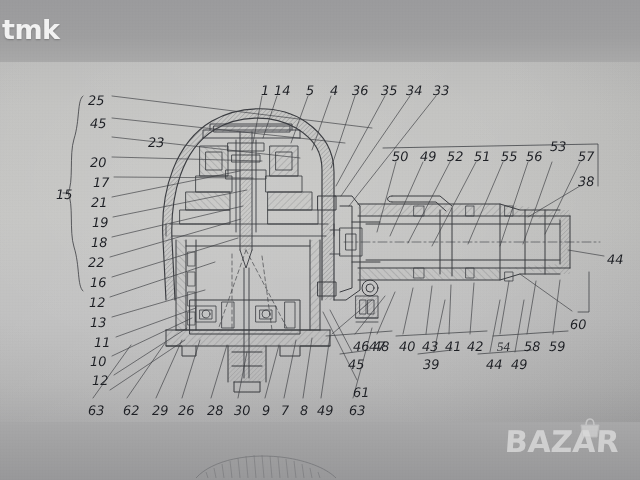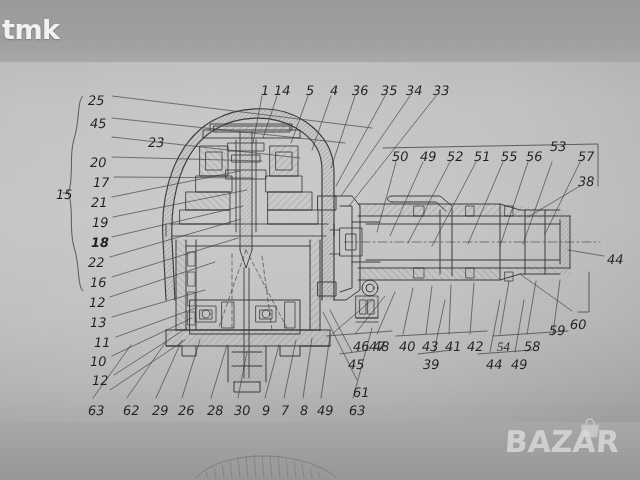--- a/index.html
+++ b/index.html
@@ -398,21 +398,21 @@
 </svg>
 
 <div id="labels">
     <div class="lab" style="left: 88px; top: 94px;">25</div>
     <div class="lab" style="left: 90px; top: 117px;">45</div>
     <div class="lab" style="left: 100px; top: 136px; margin-left: 48px;">23</div>
     <div class="lab" style="left: 90px; top: 156px;">20</div>
     <div class="lab" style="left: 93px; top: 176px;">17</div>
     <div class="lab" style="left: 91px; top: 196px;">21</div>
     <div class="lab" style="left: 92px; top: 216px;">19</div>
-    <div class="lab" style="left: 91px; top: 236px; font-weight: bold;">18</div>
+    <div class="lab" style="left: 91px; top: 236px;">18</div>
     <div class="lab" style="left: 88px; top: 256px;">22</div>
     <div class="lab" style="left: 90px; top: 276px;">16</div>
     <div class="lab" style="left: 89px; top: 296px;">12</div>
     <div class="lab" style="left: 90px; top: 316px;">13</div>
     <div class="lab" style="left: 94px; top: 336px;">11</div>
     <div class="lab" style="left: 90px; top: 355px;">10</div>
     <div class="lab" style="left: 92px; top: 374px;">12</div>
     <div class="lab" style="left: 261px; top: 84px;">1</div>
     <div class="lab" style="left: 274px; top: 84px;">14</div>
     <div class="lab" style="left: 306px; top: 84px;">5</div>
@@ -434,21 +434,21 @@
     <div class="lab" style="left: 570px; top: 318px;">60</div>
     <div class="lab" style="left: 329px; top: 340px; padding-left: 24px;">46</div>
     <div class="lab" style="left: 352px; top: 340px; margin-left: 17px;">47</div>
     <div class="lab" style="left: 373px; top: 340px;">48</div>
     <div class="lab" style="left: 399px; top: 340px;">40</div>
     <div class="lab" style="left: 422px; top: 340px;">43</div>
     <div class="lab" style="left: 445px; top: 340px;">41</div>
     <div class="lab" style="left: 467px; top: 340px;">42</div>
     <div class="lab" style="left: 497px; top: 340px; font-family: Liberation Serif, serif;">54</div>
     <div class="lab" style="left: 524px; top: 340px;">58</div>
-    <div class="lab" style="left: 549px; top: 324px; text-align: right;">59</div>
+    <div class="lab" style="left: 549px; top: 340px; text-align: right;">59</div>
     <div class="lab" style="left: 348px; top: 358px;">45</div>
     <div class="lab" style="left: 410px; top: 358px; margin-left: 13px;">39</div>
     <div class="lab" style="left: 486px; top: 358px;">44</div>
     <div class="lab" style="left: 511px; top: 358px;">49</div>
     <div class="lab" style="left: 353px; top: 386px;">61</div>
     <div class="lab" style="left: 88px; top: 404px;">63</div>
     <div class="lab" style="left: 123px; top: 404px;">62</div>
     <div class="lab" style="left: 152px; top: 404px;">29</div>
     <div class="lab" style="left: 178px; top: 404px;">26</div>
     <div class="lab" style="left: 207px; top: 404px;">28</div>

